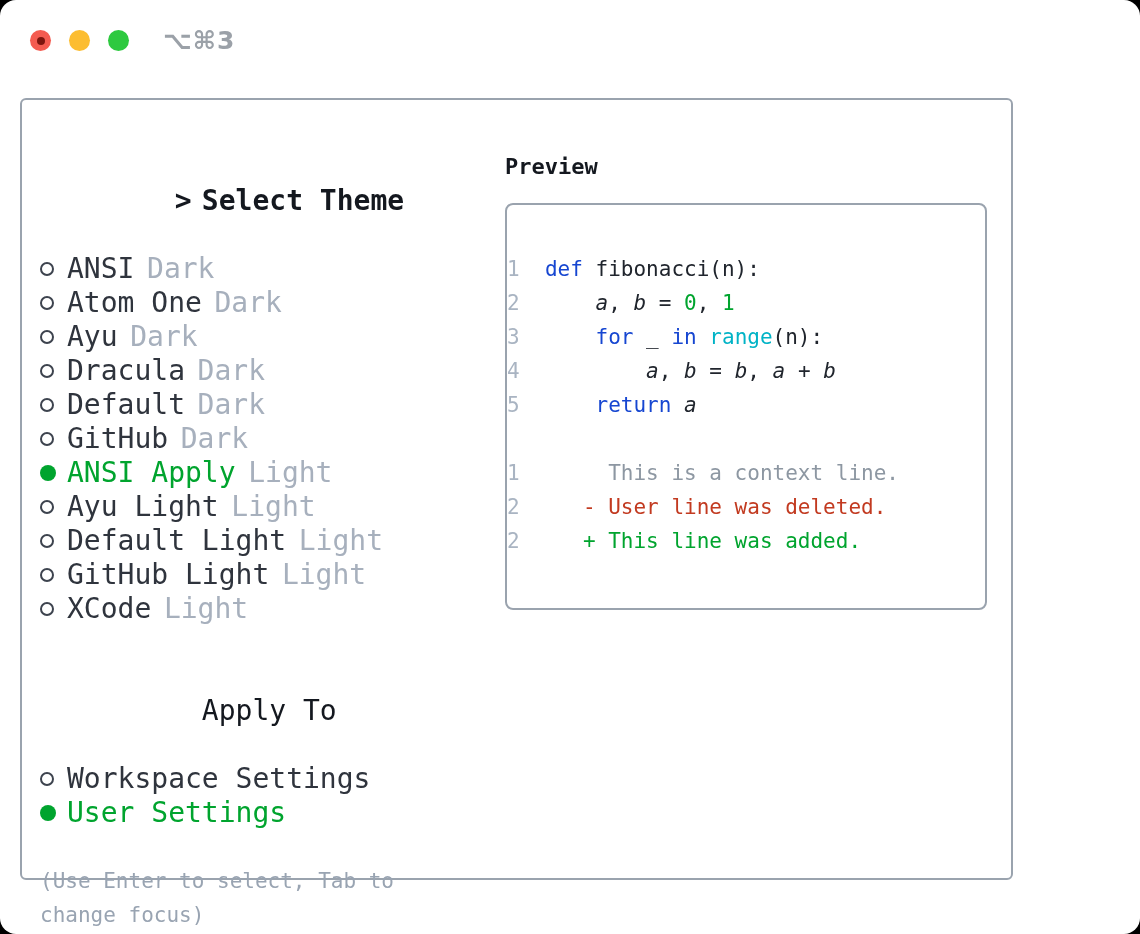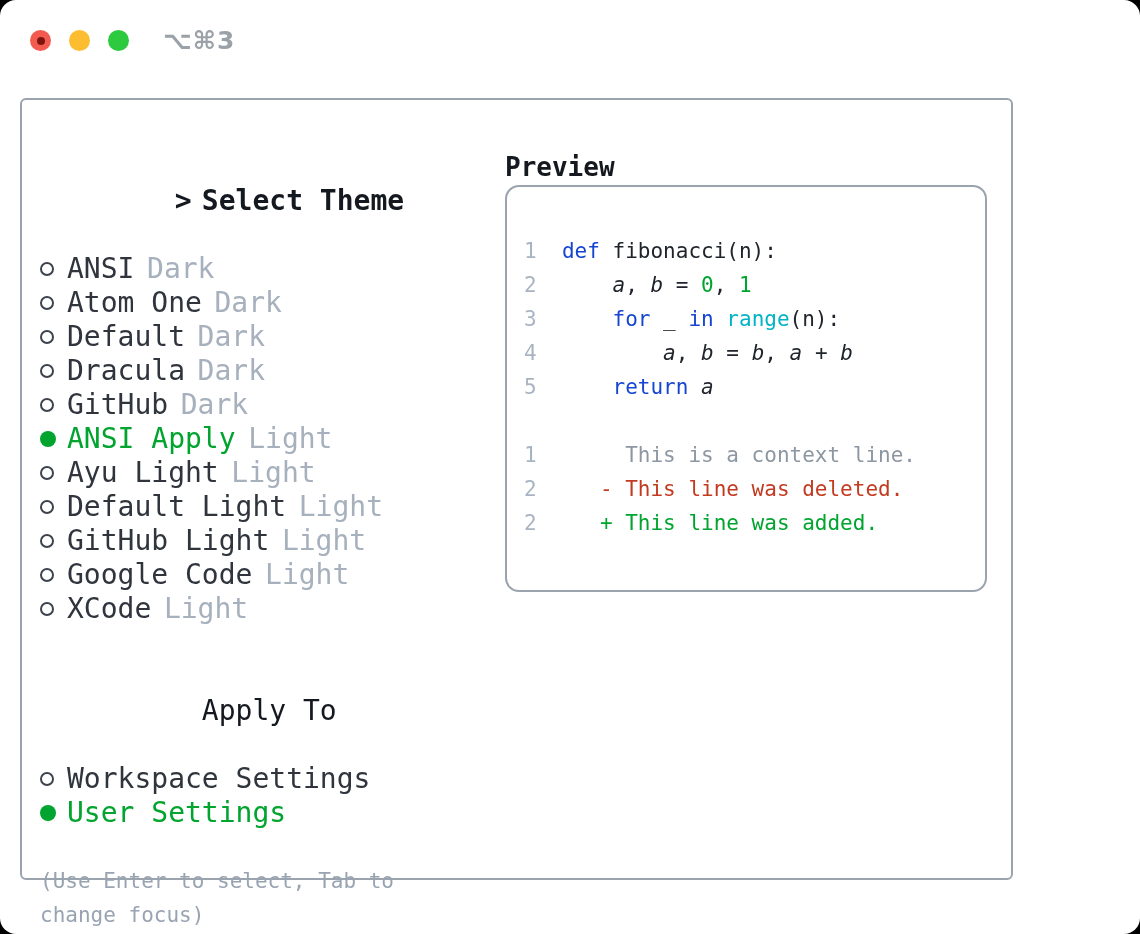--- a/index.html
+++ b/index.html
@@ -29,23 +29,23 @@
   .apply-header{color:var(--ink);}
   .radio{display:inline-block;box-sizing:border-box;width:14px;height:14px;
          border:2px solid var(--radio);border-radius:50%;vertical-align:2px;}
   .radio.sel{width:16px;height:16px;border:none;background:var(--green);vertical-align:1px;}
   .name{color:var(--text);}
   .name.sel{color:var(--green);}
   .variant{color:var(--muted);margin-left:12.6px;}
   .spacer{height:34px;}
   .help{font-size:21px;line-height:34px;color:var(--help);}
   
-  .preview-header{font-size:26px;line-height:34px;font-weight:bold;color:var(--ink);}
-  .preview-box{margin-top:1px;width:482px;height:407px;box-sizing:border-box;
-               border:2px solid var(--border);border-radius:14px;padding:47px 0 0 17px;overflow:hidden;}
+  .preview-header{font-size:22px;line-height:34px;font-weight:bold;color:var(--ink);}
+  .preview-box{margin-top:19px;width:482px;height:407px;box-sizing:border-box;
+               border:2px solid var(--border);border-radius:8px;padding:47px 0 0 0;overflow:hidden;}
   .code-line{font-size:21px;line-height:34px;min-height:34px;white-space:pre;color:var(--codeText);}
   .tk-ln{color:var(--lineNum);}
   .tk-plain{color:var(--codeText);}
   .tk-kw{color:var(--blue);}
   .tk-builtin{color:var(--cyan);}
   .tk-num{color:var(--green);}
   .tk-var{color:var(--codeText);font-style:italic;}
   .tk-ctx{color:var(--ctx);}
   .tk-del{color:var(--red);}
   .tk-add{color:var(--green);}
@@ -67,28 +67,28 @@
   <div class="panel">
 
     <div class="col-left">
       <div class="row">
         <span class="marker prompt">&gt;</span><span class="header-text">Select Theme</span>
       </div>
 
       <div id="theme-list">
           <div class="row"><span class="marker"><span class="radio"></span></span><span class="name">ANSI</span><span class="variant">Dark</span></div>
           <div class="row"><span class="marker"><span class="radio"></span></span><span class="name">Atom One</span><span class="variant">Dark</span></div>
+          <div class="row"><span class="marker"><span class="radio"></span></span><span class="name">Ayu</span><span class="variant">Dark</span></div>
+          <div class="row"><span class="marker"><span class="radio"></span></span><span class="name">Dracula</span><span class="variant">Dark</span></div>
           <div class="row"><span class="marker"><span class="radio"></span></span><span class="name">Default</span><span class="variant">Dark</span></div>
-          <div class="row"><span class="marker"><span class="radio"></span></span><span class="name">Dracula</span><span class="variant">Dark</span></div>
           <div class="row"><span class="marker"><span class="radio"></span></span><span class="name">GitHub</span><span class="variant">Dark</span></div>
           <div class="row"><span class="marker"><span class="radio sel"></span></span><span class="name sel">ANSI Apply</span><span class="variant">Light</span></div>
           <div class="row"><span class="marker"><span class="radio"></span></span><span class="name">Ayu Light</span><span class="variant">Light</span></div>
           <div class="row"><span class="marker"><span class="radio"></span></span><span class="name">Default Light</span><span class="variant">Light</span></div>
           <div class="row"><span class="marker"><span class="radio"></span></span><span class="name">GitHub Light</span><span class="variant">Light</span></div>
-          <div class="row"><span class="marker"><span class="radio"></span></span><span class="name">Google Code</span><span class="variant">Light</span></div>
           <div class="row"><span class="marker"><span class="radio"></span></span><span class="name">XCode</span><span class="variant">Light</span></div>
         </div>
 
       <div class="spacer"></div>
 
       <div class="row">
         <span class="marker"></span><span class="apply-header">Apply To</span>
       </div>
 
       <div id="apply-list">
@@ -108,20 +108,20 @@
       <div class="preview-header">Preview</div>
       <div class="preview-box">
         <div id="code">
             <div class="code-line"><span class="tk-ln">1</span><span class="tk-plain">  </span><span class="tk-kw">def</span><span class="tk-plain"> fibonacci(n):</span></div>
             <div class="code-line"><span class="tk-ln">2</span><span class="tk-plain">      </span><span class="tk-var">a</span><span class="tk-plain">, </span><span class="tk-var">b</span><span class="tk-plain"> = </span><span class="tk-num">0</span><span class="tk-plain">, </span><span class="tk-num">1</span></div>
             <div class="code-line"><span class="tk-ln">3</span><span class="tk-plain">      </span><span class="tk-kw">for</span><span class="tk-plain"> _ </span><span class="tk-kw">in</span><span class="tk-plain"> </span><span class="tk-builtin">range</span><span class="tk-plain">(n):</span></div>
             <div class="code-line"><span class="tk-ln">4</span><span class="tk-plain">          </span><span class="tk-var">a</span><span class="tk-plain">, </span><span class="tk-var">b</span><span class="tk-plain"> = </span><span class="tk-var">b</span><span class="tk-plain">, </span><span class="tk-var">a</span><span class="tk-plain"> + </span><span class="tk-var">b</span></div>
             <div class="code-line"><span class="tk-ln">5</span><span class="tk-plain">      </span><span class="tk-kw">return</span><span class="tk-plain"> </span><span class="tk-var">a</span></div>
             <div class="code-line"></div>
             <div class="code-line"><span class="tk-ln">1</span><span class="tk-ctx">       </span><span class="tk-ctx">This is a context line.</span></div>
-            <div class="code-line"><span class="tk-ln">2</span><span class="tk-plain">     </span><span class="tk-del">- This line was deleted.</span></div>
+            <div class="code-line"><span class="tk-ln">2</span><span class="tk-plain">     </span><span class="tk-del">- User line was deleted.</span></div>
             <div class="code-line"><span class="tk-ln">2</span><span class="tk-plain">     </span><span class="tk-add">+ This line was added.</span></div>
           </div>
       </div>
     </div>
 
   </div>
 </div>
 
 </body></html>

